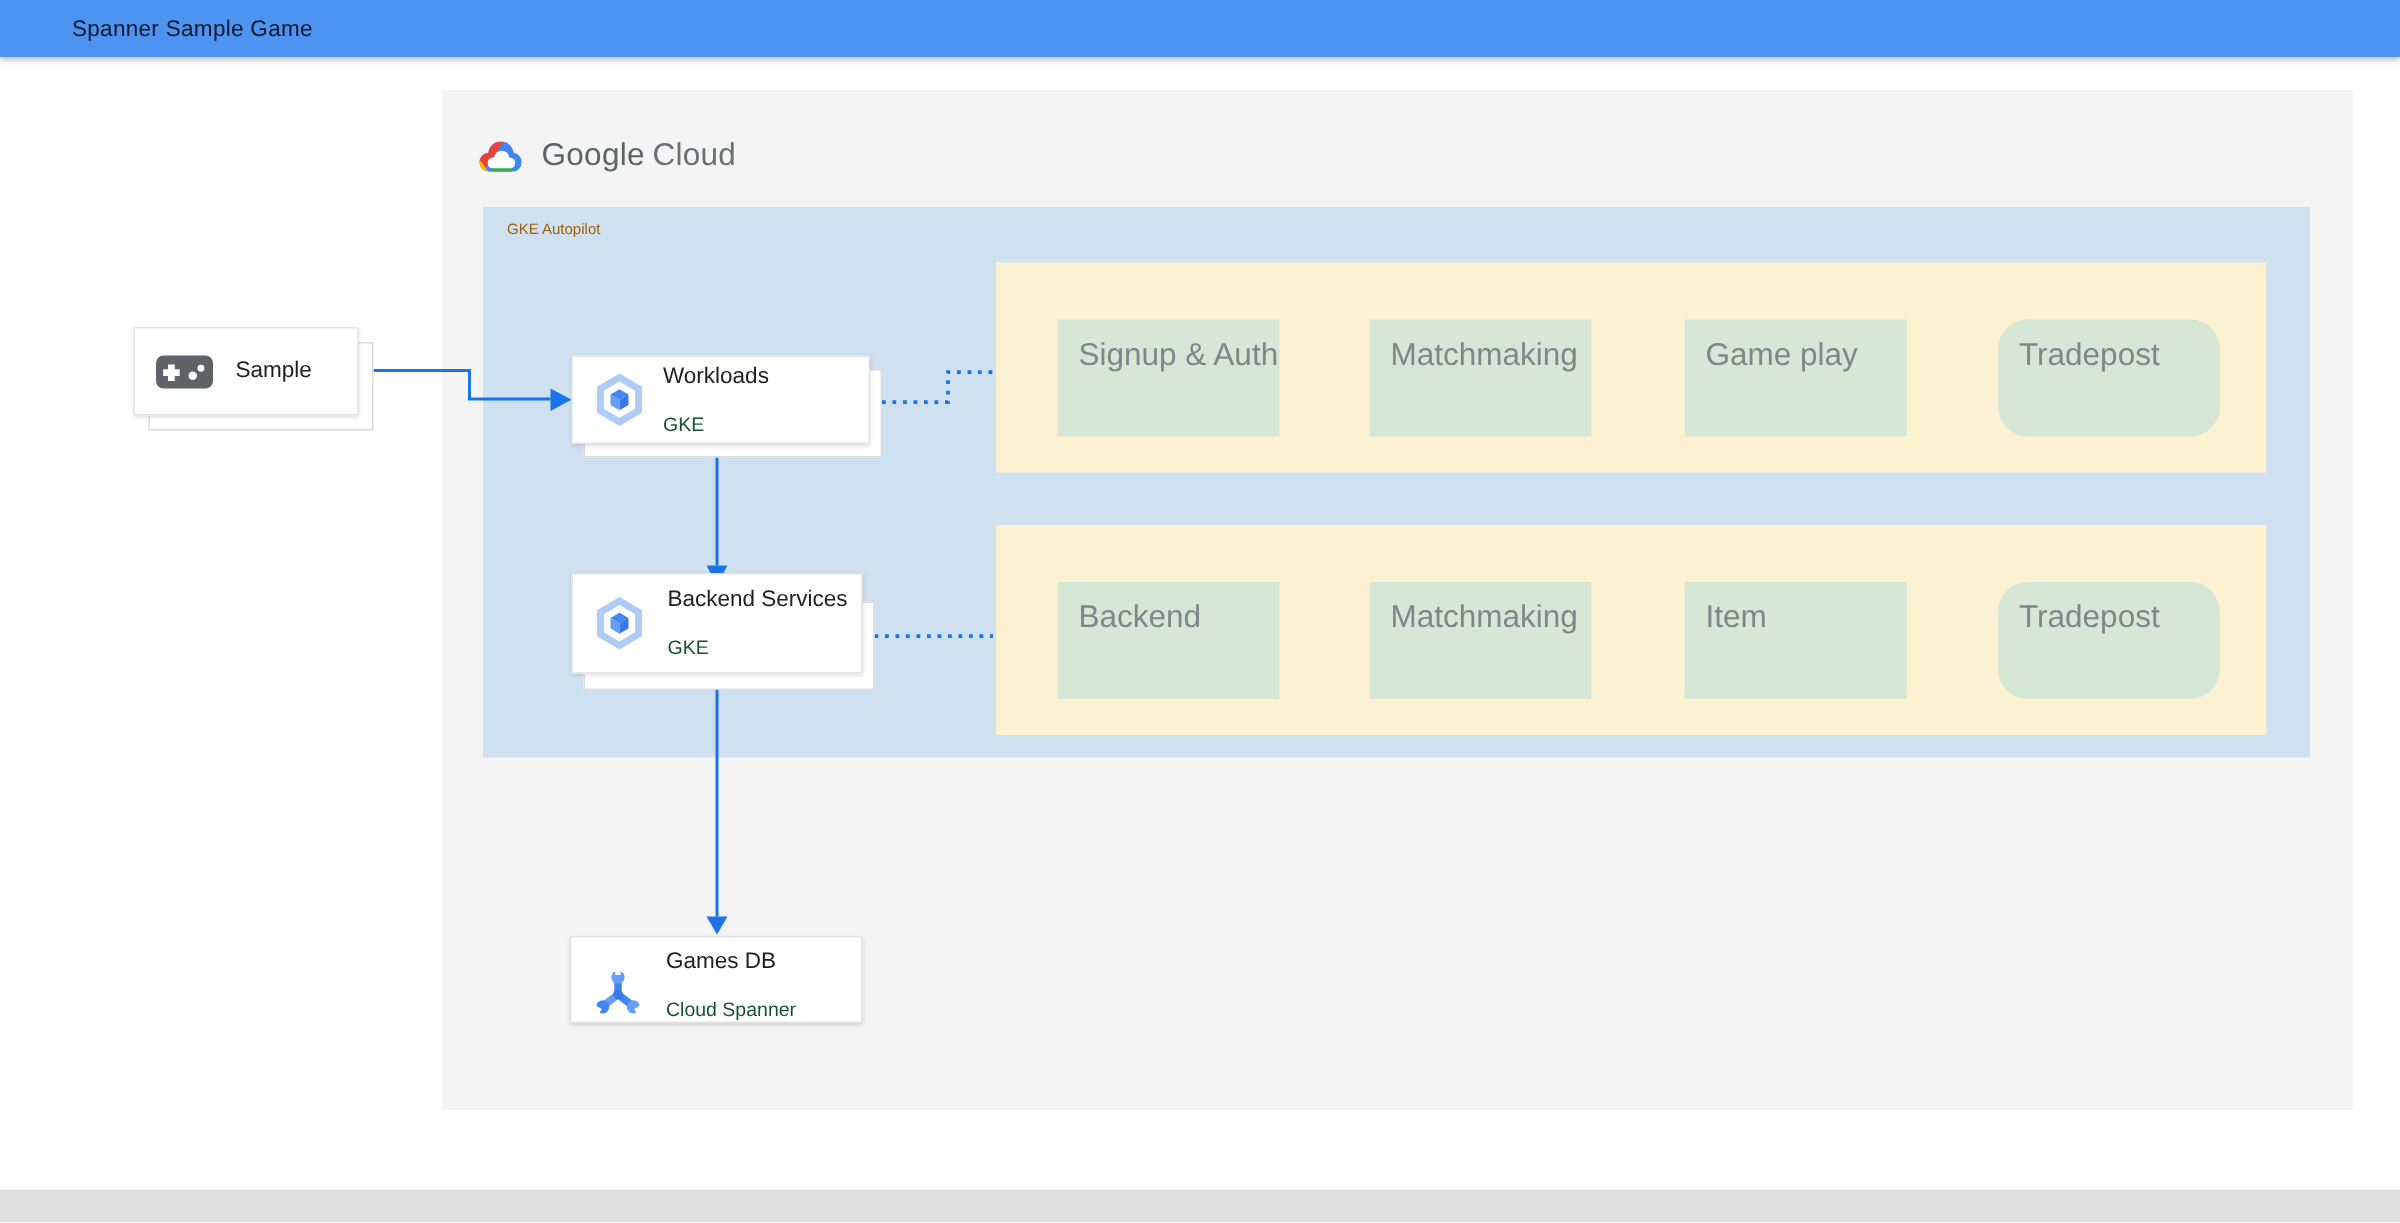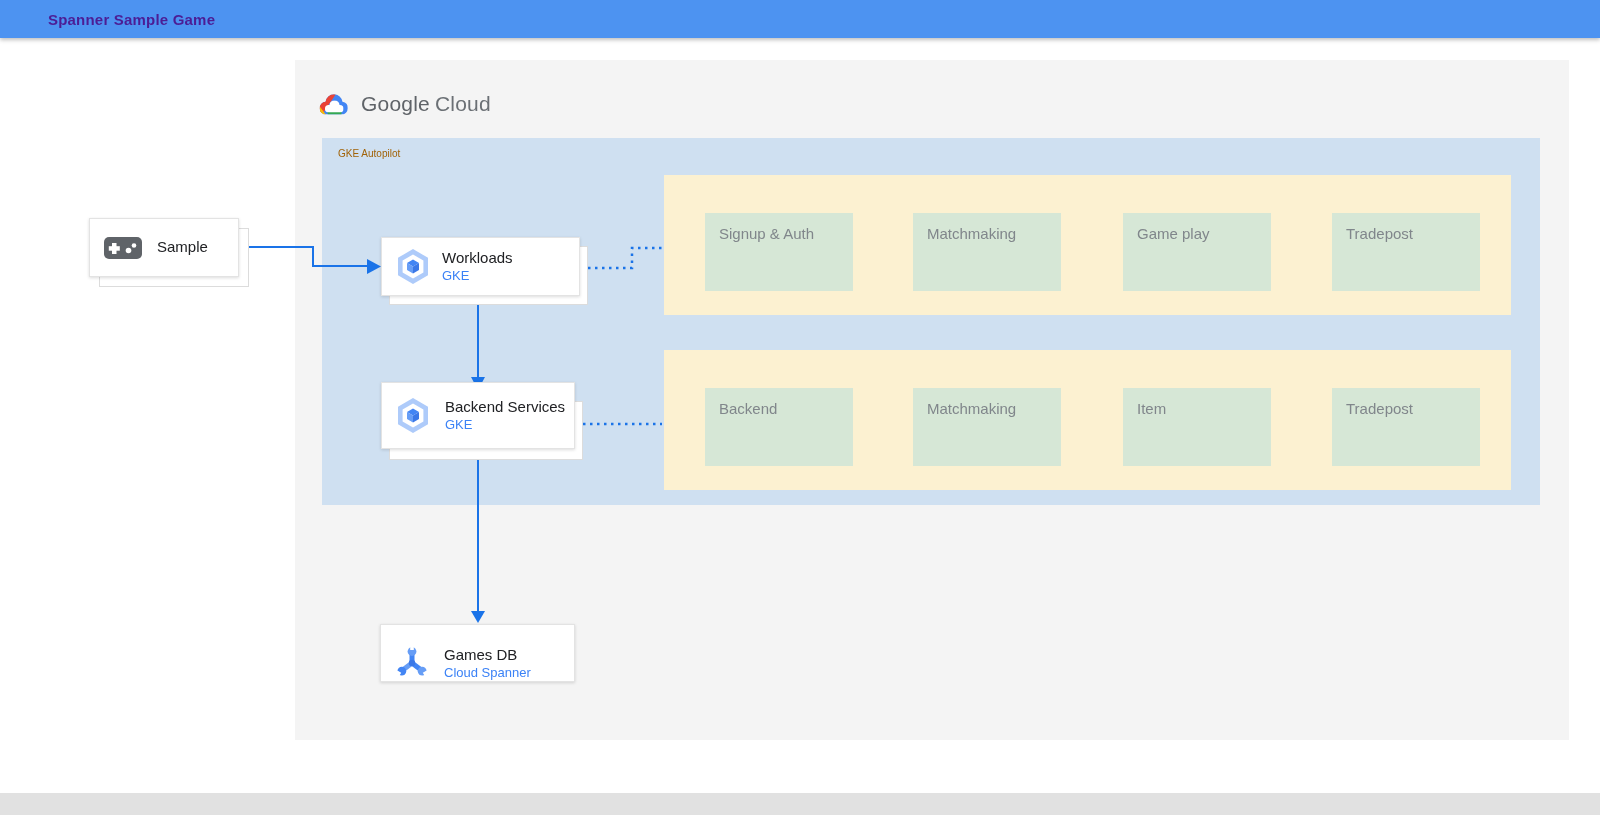--- a/index.html
+++ b/index.html
@@ -7,21 +7,21 @@
     position:relative;width:1600px;height:815px;overflow:hidden;
     font-family:"Liberation Sans","DejaVu Sans",sans-serif;
     background:#ffffff;
   }
   
   .topbar{
     position:absolute;left:0;top:0;width:1600px;height:38px;
     background:#4D93F1;box-shadow:0 2px 4px rgba(0,0,0,0.25);
     display:flex;align-items:center;
   }
-  .topbar-title{color:#4c1d95;font-size:15px;font-weight:700;margin-left:48px;letter-spacing:.2px;}
+  .topbar-title{color:#0f172a;font-size:15px;font-weight:400;margin-left:48px;letter-spacing:.2px;}
   
   .panel{
     position:absolute;left:295px;top:60px;width:1274px;height:680px;
     background:#F4F4F4;
   }
   
   .gc-logo{position:absolute;left:317px;top:92px;display:flex;gap:10px;}
   .gc-word{font-size:21px;color:#5F6368;letter-spacing:.2px;}
   .gc-word .g1{color:#5F6368;}
   .gc-word .g2{color:#6B7075;margin-left:5px;}
@@ -30,39 +30,39 @@
     position:absolute;left:322px;top:138px;width:1218px;height:367px;
     background:#CFE0F1;
   }
   .gke-label{position:absolute;left:16px;top:10px;font-size:10px;color:#a16207;}
   
   .group{position:absolute;left:342px;width:847px;height:140px;background:#FCF1D1;}
   .group.row1{top:37px;}
   .group.row2{top:212px;}
   .service{
     position:absolute;top:38px;width:148px;height:78px;background:#D6E7D6;
-    box-sizing:border-box;padding:12px 0 0 14px;font-size:15px;color:#80868B;
-  }
-  .service.c1{left:41px;} .service.c2{left:249px;} .service.c3{left:459px;} .service.c4{left:668px;}
+    box-sizing:border-box;padding:12px 0 0 14px;font-size:21px;color:#80868B;
+  }
+  .service.c1{left:41px;} .service.c2{left:249px;} .service.c3{left:459px;} .service.c4{left:668px;border-radius:20px;}
   
   .wires{position:absolute;left:0;top:0;width:1600px;height:815px;pointer-events:none;}
   
   .card{
     position:absolute;background:#ffffff;border:1px solid #E3E3E3;
     box-shadow:0 1px 3px rgba(0,0,0,0.14);
     display:flex;align-items:center;box-sizing:border-box;padding-left:13px;gap:14px;
     z-index:10;
   }
   .card-stack{
     position:absolute;background:#ffffff;border:1px solid #DCDCDC;
     box-sizing:border-box;z-index:9;
   }
   .card-texts{display:flex;flex-direction:column;justify-content:center;line-height:1.25;}
   .card-title{font-size:15px;color:#202124;}
-  .card-sub{font-size:13px;color:#3b82f6;margin-top:0;}
+  .card-sub{font-size:13px;color:#14532d;margin-top:14px;}
   .icon-wrap{display:flex;align-items:center;justify-content:center;}
   
   .bottombar{position:absolute;left:0;top:793px;width:1600px;height:22px;background:#E1E1E1;}
 </style>
 </head>
 <body>
 
 <div class="stage">
 
   <div class="topbar">

